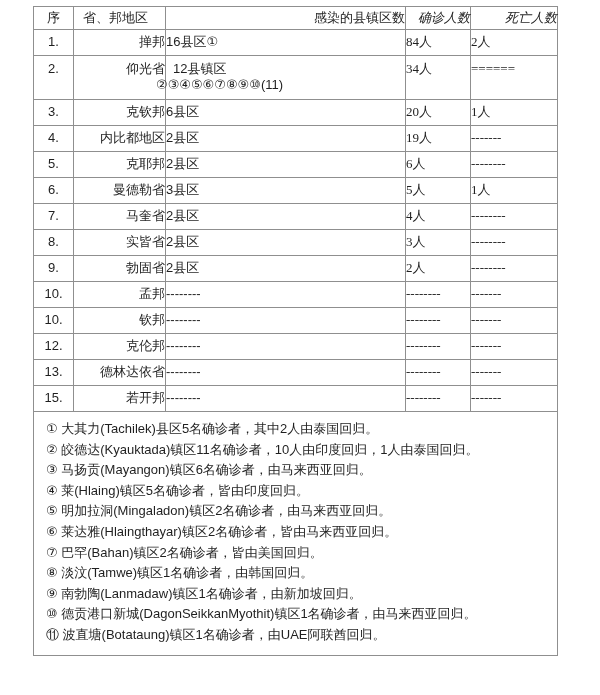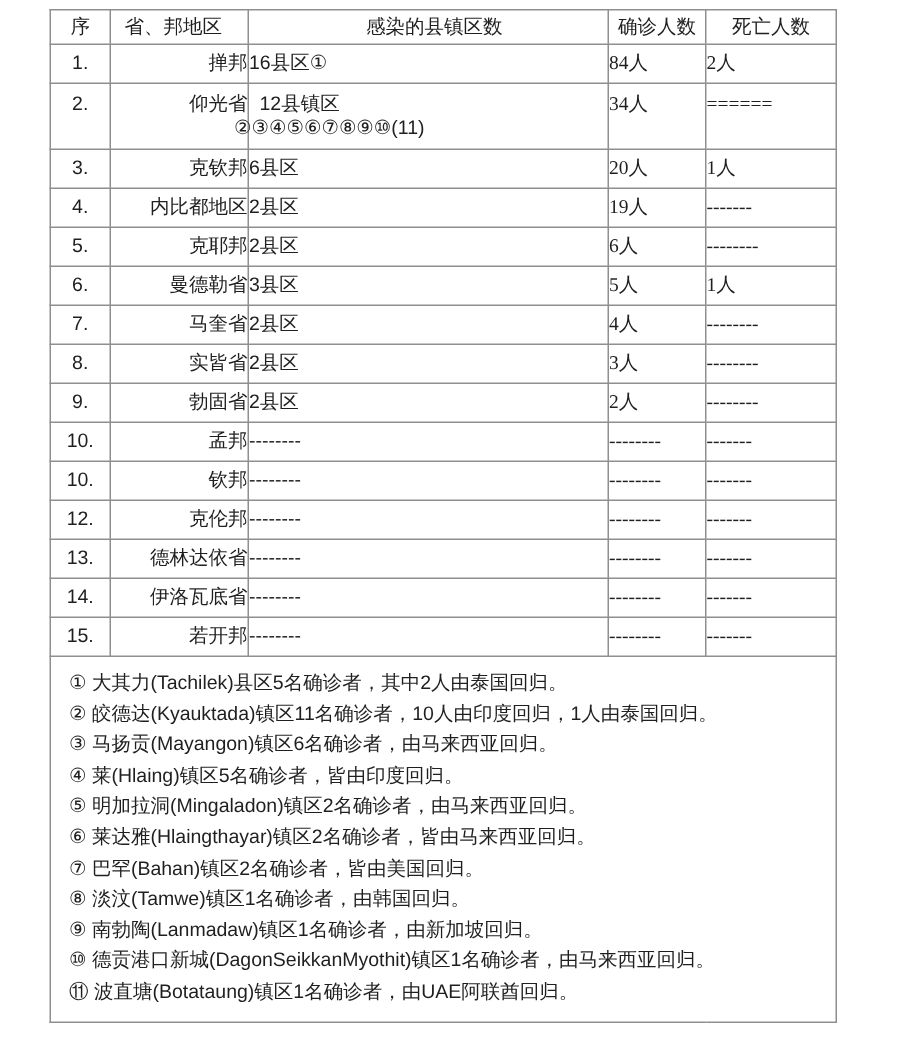--- a/index.html
+++ b/index.html
@@ -43,22 +43,22 @@
   tr.r-tall    { height: 44px; }
   tr.r-total   { height: 28px; }
 
   .cell-no    { text-align: center; }
   .cell-region{ text-align: right; padding-left: 9px; }
   .cell-dist  { text-align: left; padding-left: 13px; }
   .cell-num   { text-align: left; font-family: Liberation Serif, serif; }
 
   th.h-no   { text-align: center; }
   th.h-region { text-align: left; padding-left: 9px; }
-  th.h-dist { text-align: center; padding-left: 8px; }
-  th.h-num  { text-align: center; }
+  th.h-dist { text-align: right; padding-left: 8px; }
+  th.h-num  { text-align: right; font-style: italic; }
 
   tr.r-tall td { vertical-align: top; padding-top: 5px; }
   .dist-line1-indent { margin-left: 7px; }
   .dist-line2 { margin-left: -10px; margin-top: 0; white-space: nowrap; }
 
   td.footnotes-cell {
     vertical-align: top;
     padding: 7px 6px 9px 12px;
   }
   .footnote-line {
@@ -177,27 +177,20 @@
         <td class="cell-num">-------</td>
       </tr>
       <tr class="r-single">
         <td class="cell-no">13.</td>
         <td class="cell-region">德林达依省</td>
         <td class="cell-dist">--------</td>
         <td class="cell-num">--------</td>
         <td class="cell-num">-------</td>
       </tr>
       <tr class="r-single">
-        <td class="cell-no">14.</td>
-        <td class="cell-region">伊洛瓦底省</td>
-        <td class="cell-dist">--------</td>
-        <td class="cell-num">--------</td>
-        <td class="cell-num">-------</td>
-      </tr>
-      <tr class="r-single">
         <td class="cell-no">15.</td>
         <td class="cell-region">若开邦</td>
         <td class="cell-dist">--------</td>
         <td class="cell-num">--------</td>
         <td class="cell-num">-------</td>
       </tr>
       <tr>
         <td colspan="5" class="footnotes-cell">
           <div class="footnote-line">① 大其力(Tachilek)县区5名确诊者，其中2人由泰国回归。</div>
           <div class="footnote-line">② 皎德达(Kyauktada)镇区11名确诊者，10人由印度回归，1人由泰国回归。</div>

